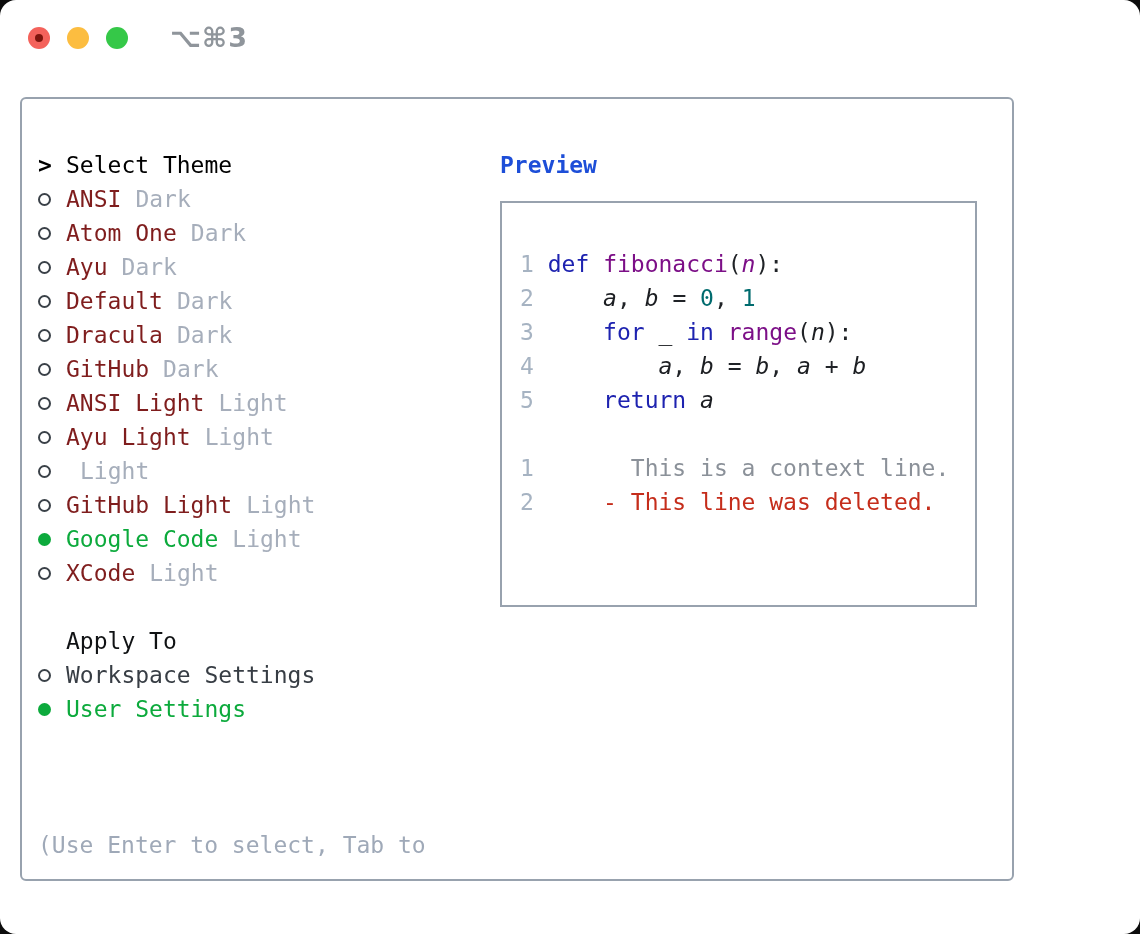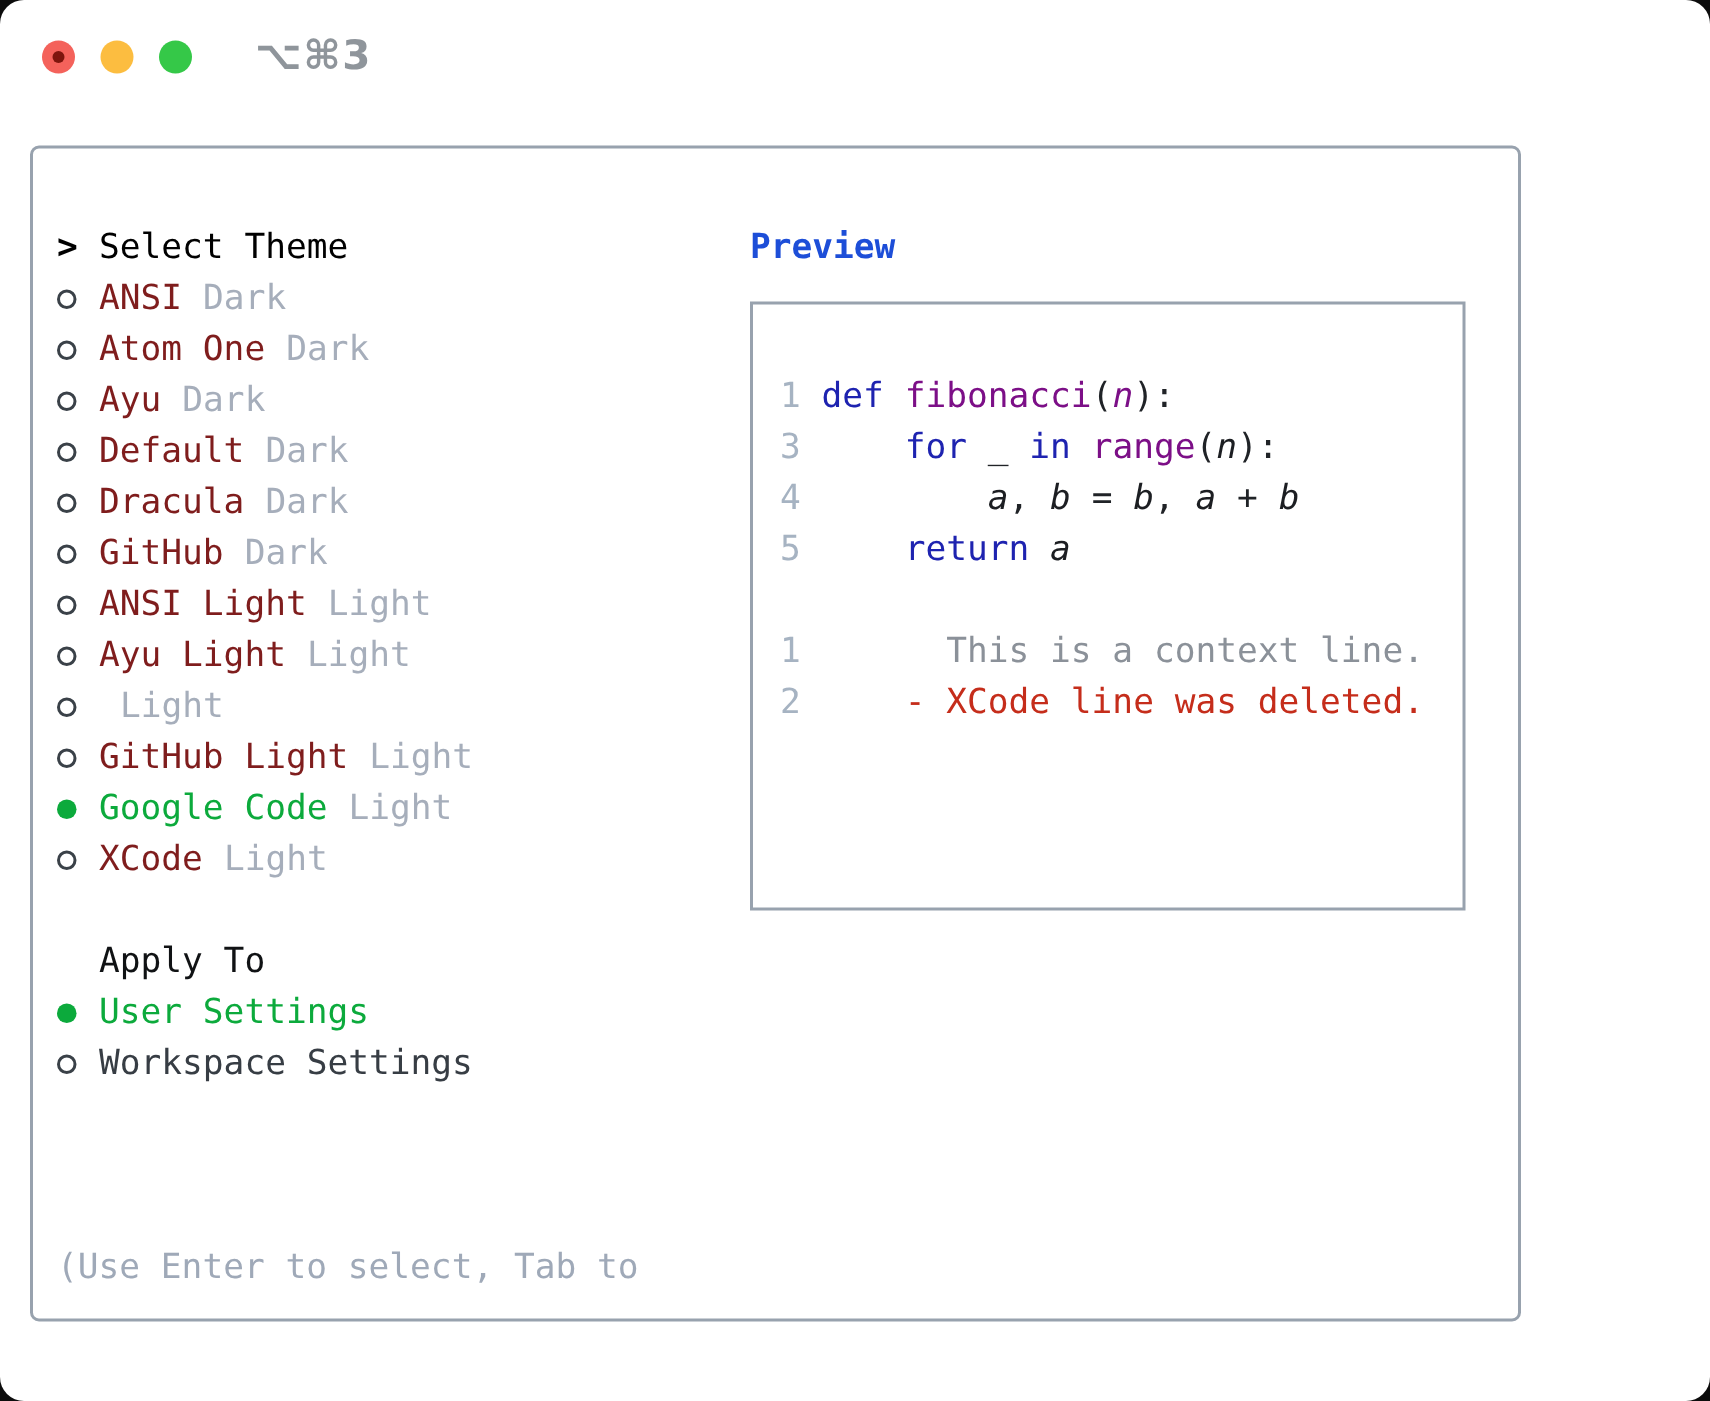--- a/index.html
+++ b/index.html
@@ -88,37 +88,38 @@
           <div class="row"><span class="marker"><span class="ring"></span></span><span class="theme-name">XCode</span><span class="variant">Light</span></div>
         </div>
 
       <div class="row-blank"></div>
 
       <div class="row">
         <span class="apply-header">Apply To</span>
       </div>
 
       <div id="apply-list">
+          <div class="row"><span class="marker"><span class="ring"></span></span><span class="apply-label">Workspace Settings</span></div>
           <div class="row"><span class="marker"><span class="dot"></span></span><span class="apply-label selected">User Settings</span></div>
-          <div class="row"><span class="marker"><span class="ring"></span></span><span class="apply-label">Workspace Settings</span></div>
         </div>
 
       <div class="help help-block">
         <div>(Use Enter to select, Tab to</div>
         <div>change focus)</div>
       </div>
     </div>
 
     <div class="col-right">
       <div class="preview-header">Preview</div>
       <div class="preview-box" id="preview-code">
           <div class="pline"><span class="sg-ln">1</span><span class="sg-pl"> </span><span class="sg-kw">def</span><span class="sg-pl"> </span><span class="sg-fn">fibonacci</span><span class="sg-pl">(</span><span class="sg-pm">n</span><span class="sg-pl">):</span></div>
+          <div class="pline"><span class="sg-ln">2</span><span class="sg-pl">     </span><span class="sg-va">a</span><span class="sg-pl">, </span><span class="sg-va">b</span><span class="sg-pl"> = </span><span class="sg-nu">0</span><span class="sg-pl">, </span><span class="sg-nu">1</span></div>
           <div class="pline"><span class="sg-ln">3</span><span class="sg-pl">     </span><span class="sg-kw">for</span><span class="sg-pl"> _ </span><span class="sg-kw">in</span><span class="sg-pl"> </span><span class="sg-fn">range</span><span class="sg-pl">(</span><span class="sg-va">n</span><span class="sg-pl">):</span></div>
           <div class="pline"><span class="sg-ln">4</span><span class="sg-pl">         </span><span class="sg-va">a</span><span class="sg-pl">, </span><span class="sg-va">b</span><span class="sg-pl"> = </span><span class="sg-va">b</span><span class="sg-pl">, </span><span class="sg-va">a</span><span class="sg-pl"> + </span><span class="sg-va">b</span></div>
           <div class="pline"><span class="sg-ln">5</span><span class="sg-pl">     </span><span class="sg-kw">return</span><span class="sg-pl"> </span><span class="sg-va">a</span></div>
           <div class="pline"></div>
           <div class="pline"><span class="sg-ln">1</span><span class="sg-pl">       </span><span class="sg-ctx">This is a context line.</span></div>
-          <div class="pline"><span class="sg-ln">2</span><span class="sg-pl">     </span><span class="sg-del">- XCode line was deleted.</span></div>
+          <div class="pline"><span class="sg-ln">2</span><span class="sg-pl">     </span><span class="sg-del">- This line was deleted.</span></div>
         </div>
     </div>
 
   </div>
 </div>
 
 </body></html>

